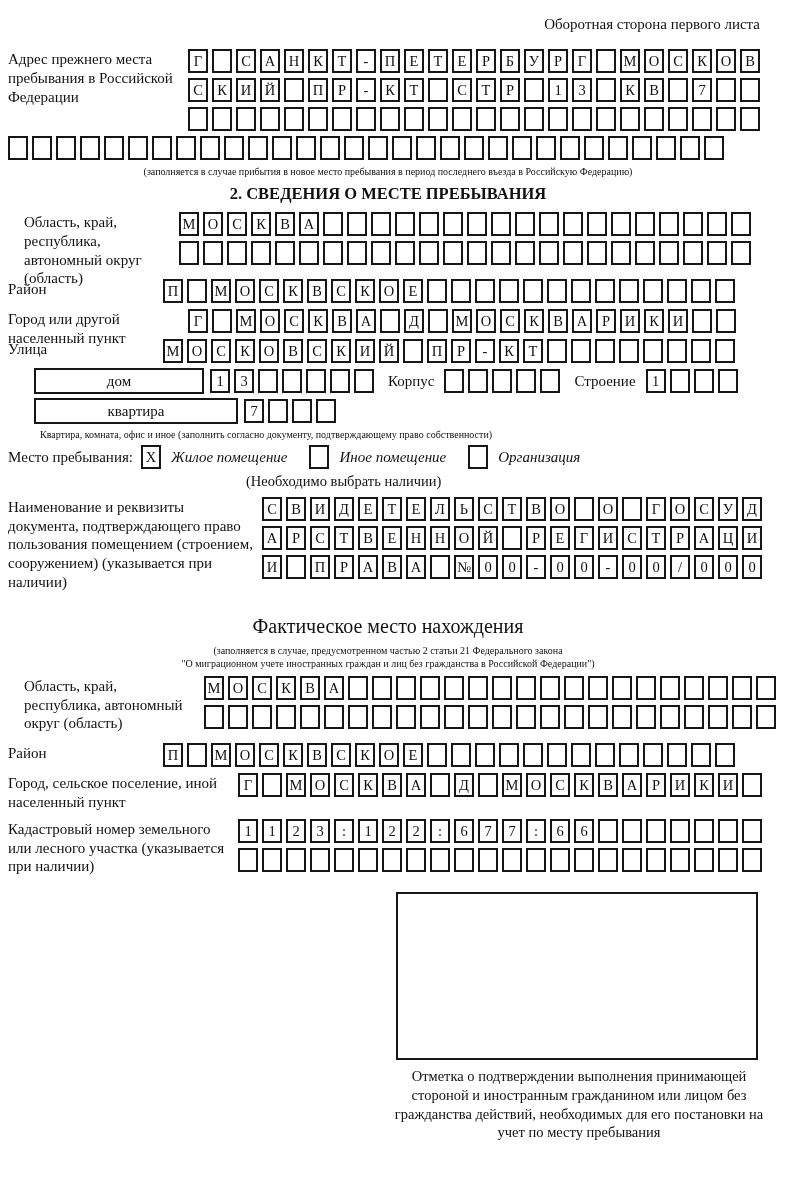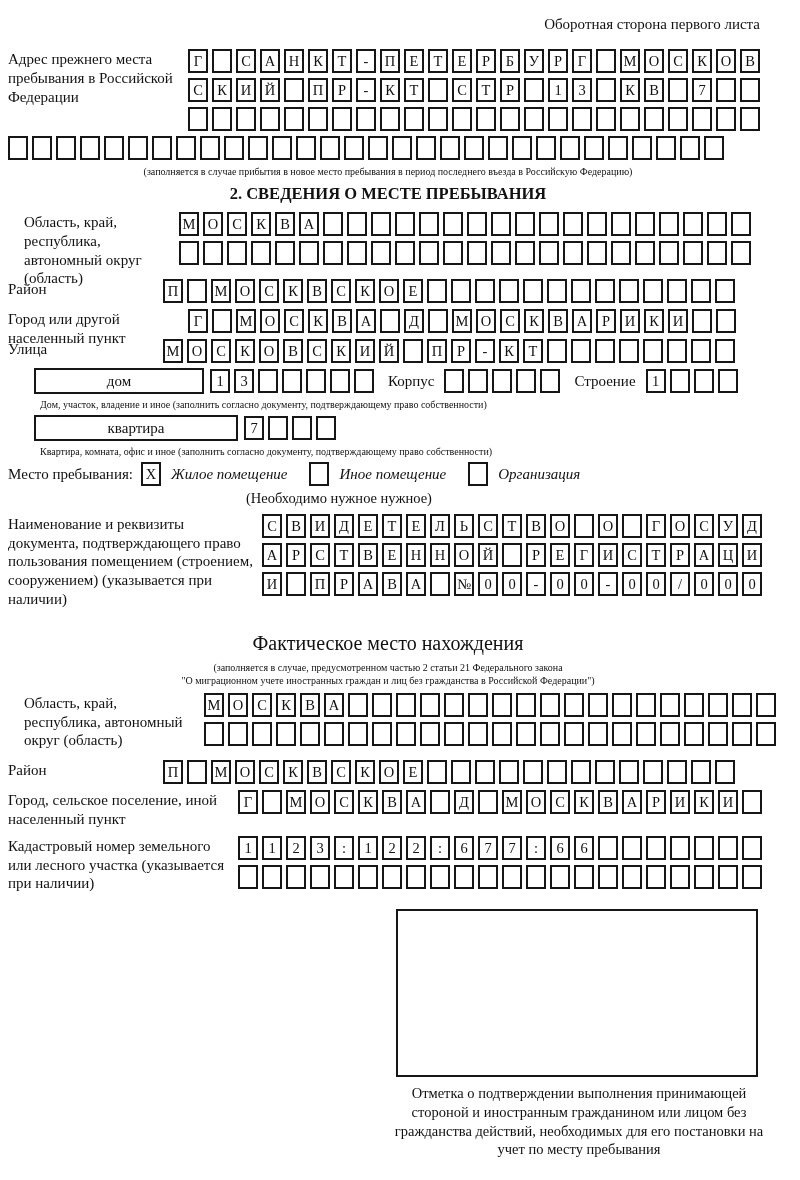--- a/index.html
+++ b/index.html
@@ -353,21 +353,20 @@
         <span class="cell"></span>
       </div>
     <span class="inl">Строение</span>
     <div class="boxrow">
         <span class="cell">1</span>
         <span class="cell"></span>
         <span class="cell"></span>
         <span class="cell"></span>
       </div>
   </div>
-  <div class="note note-ind">Дом, участок, владение и иное (заполнить согласно документу, подтверждающему право собственности)</div>
 
   <div class="houserow">
     <div class="labelbox kv">квартира</div>
     <div class="boxrow">
         <span class="cell">7</span>
         <span class="cell"></span>
         <span class="cell"></span>
         <span class="cell"></span>
       </div>
   </div>
@@ -375,21 +374,21 @@
 
   <div class="stayrow">
     <span>Место пребывания:</span>
     <span class="cell">X</span>
     <span class="cb-last">Жилое помещение</span>
     <span class="cell"></span>
     <span class="cb-last">Иное помещение</span>
     <span class="cell"></span>
     <span class="cb-last">Организация</span>
   </div>
-  <div class="note choosenote">(Необходимо нужное нужное)</div>
+  <div class="note choosenote">(Необходимо выбрать наличии)</div>
 
   <div class="field mb36">
     <div class="flabel w245">Наименование и реквизиты документа, подтверждающего право пользования помещением (строением, сооружением) (указывается при наличии)</div>
     <div class="rows ml254">
       <div class="boxrow">
           <span class="cell">С</span>
           <span class="cell">В</span>
           <span class="cell">И</span>
           <span class="cell">Д</span>
           <span class="cell">Е</span>

